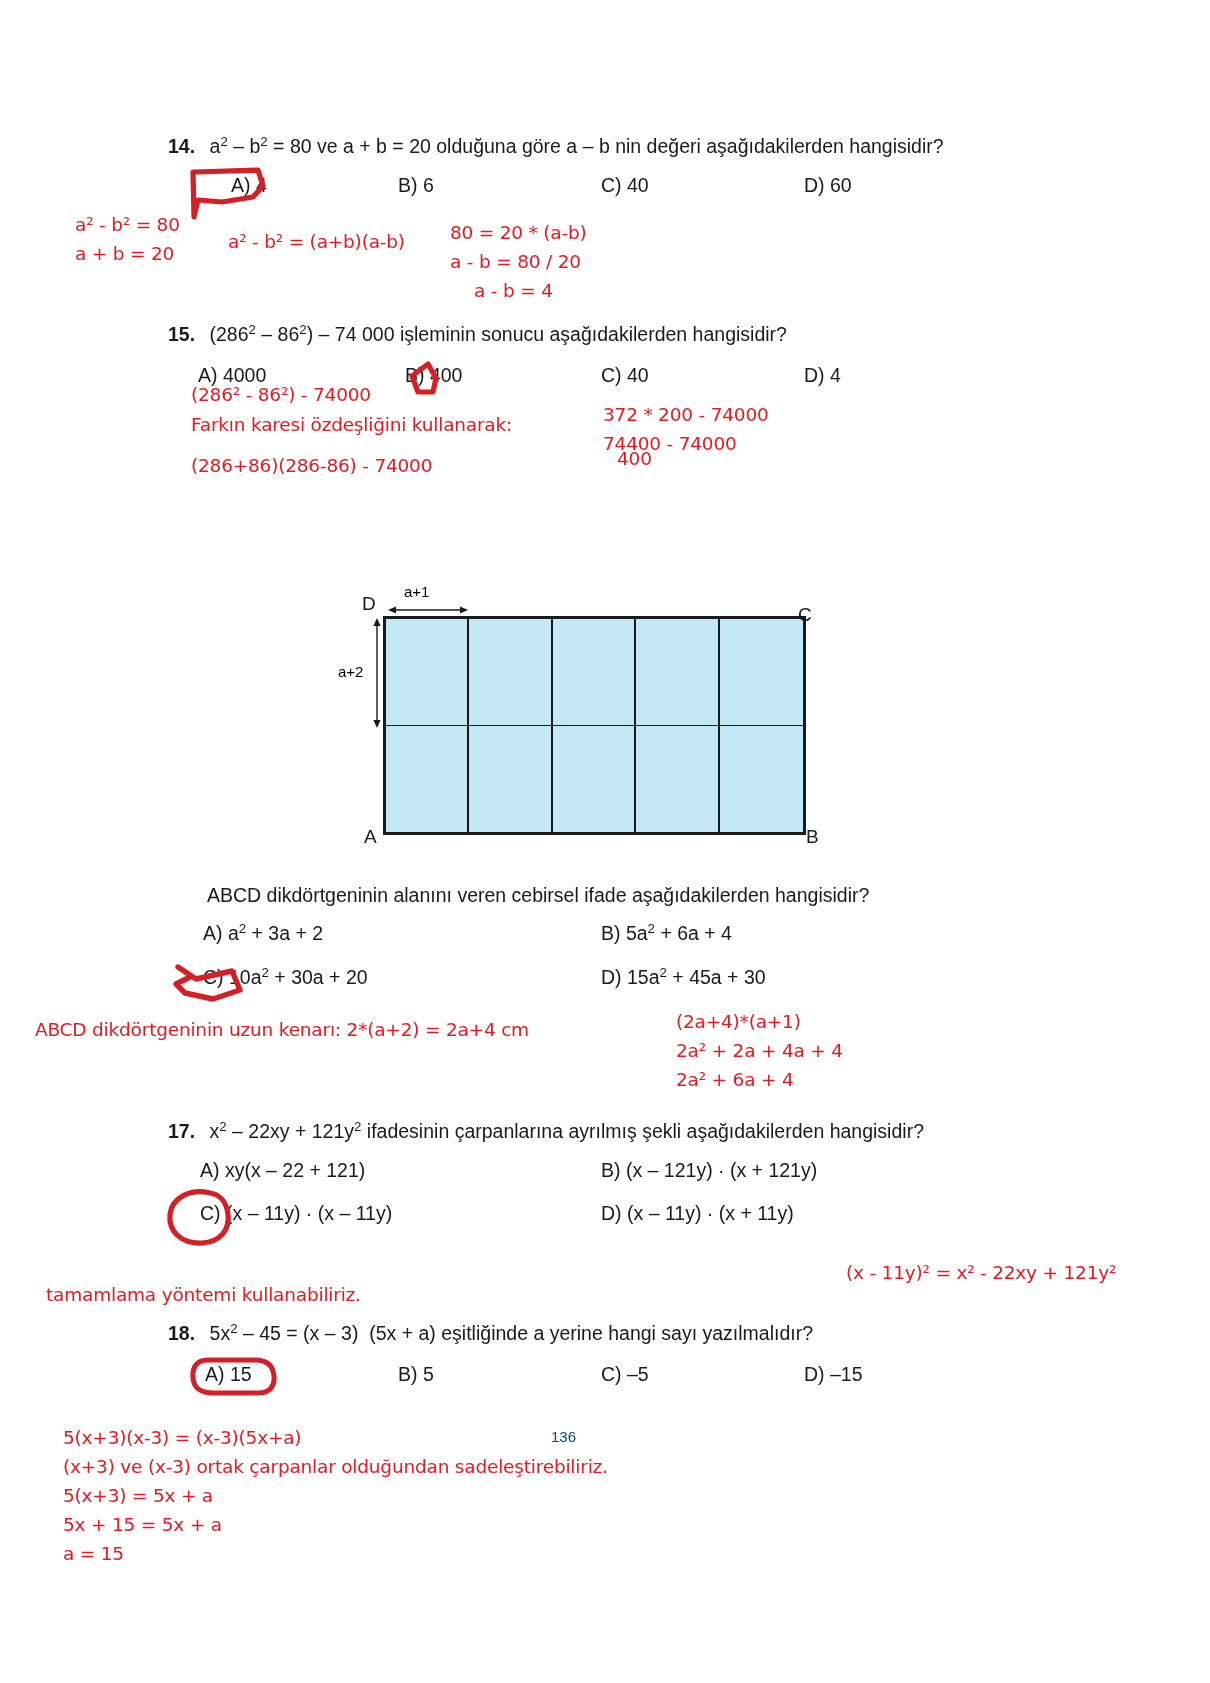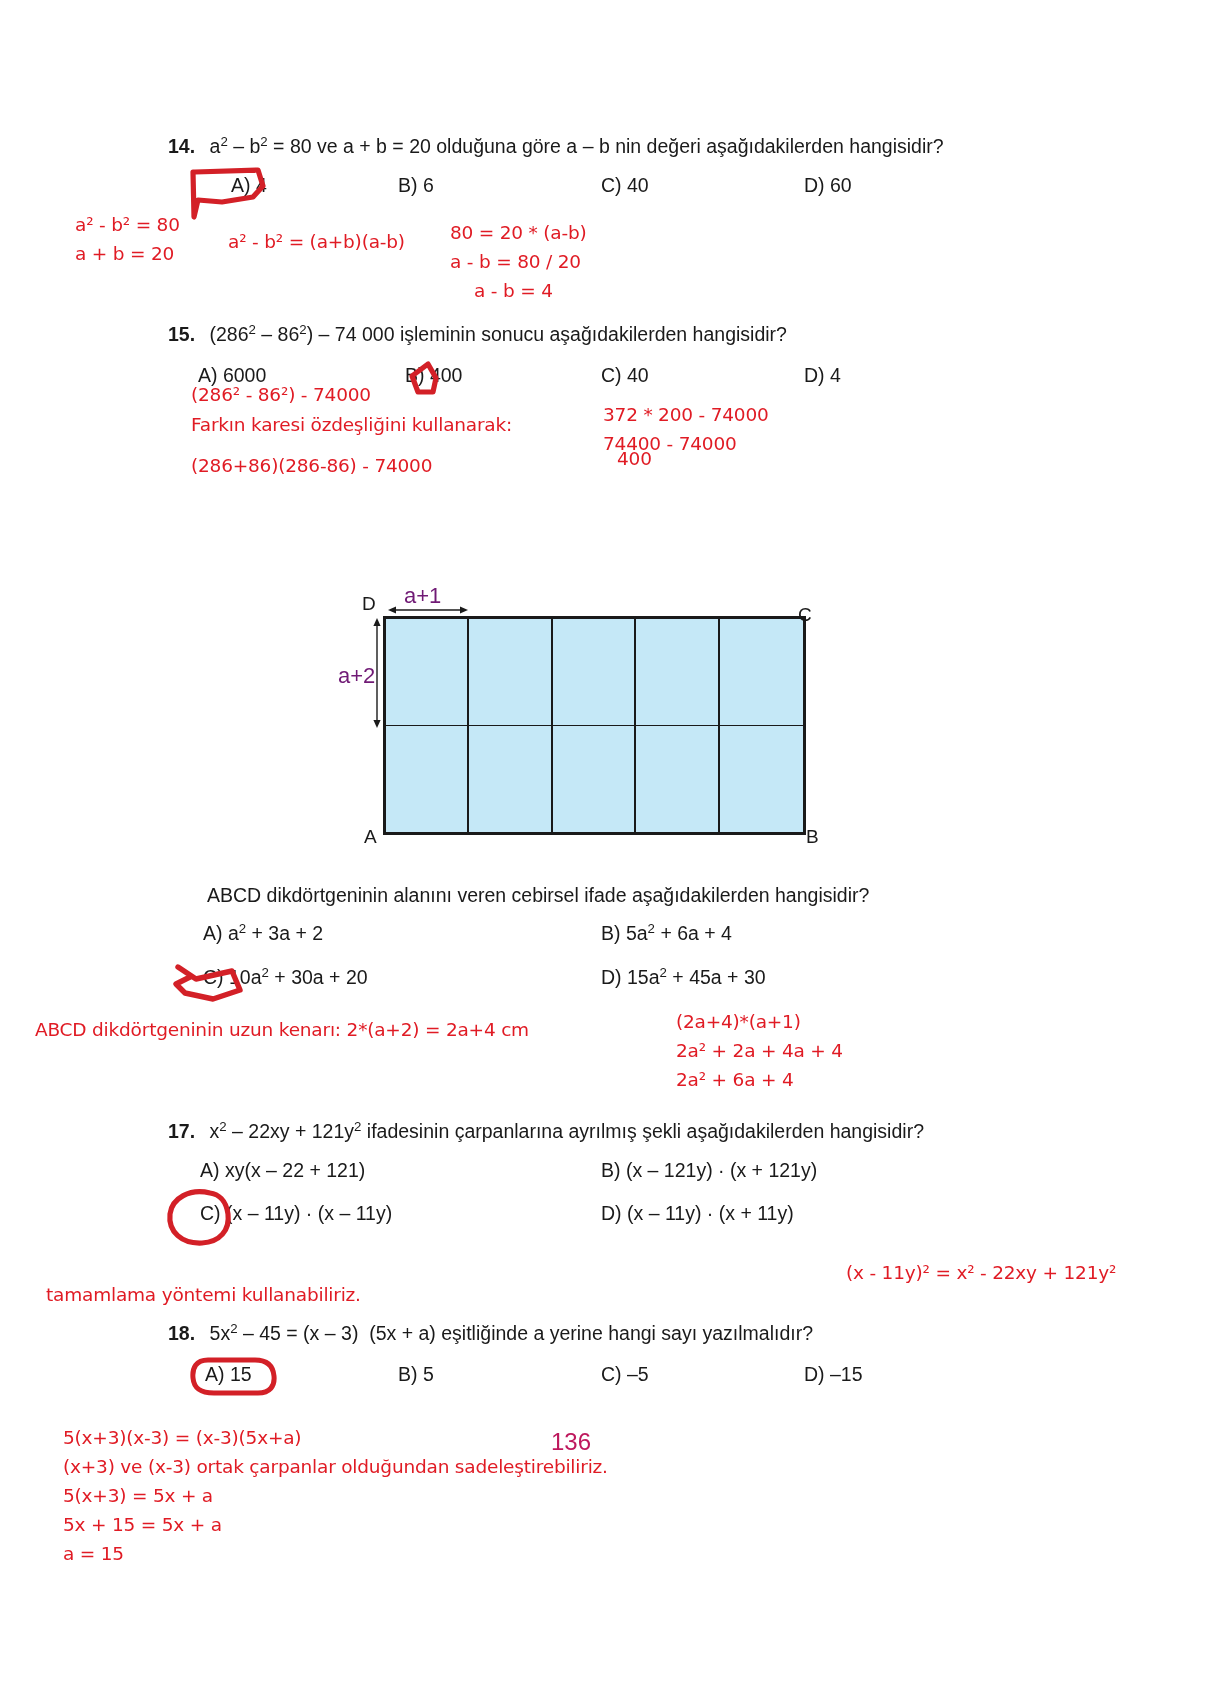--- a/index.html
+++ b/index.html
@@ -51,29 +51,29 @@
 
   .vertex { position: absolute; font-size: 19px; color: #1a1a1a; }
   #vd { left: 362px; top: 593px; }
   #vc { left: 798px; top: 604px; }
   #va { left: 364px; top: 826px; }
   #vb { left: 806px; top: 826px; }
 
   
   .dim-h { position: absolute; left: 388px; top: 604px; width: 80px; height: 12px; }
   .dim-v { position: absolute; left: 371px; top: 618px; width: 12px; height: 110px; }
-  .dim-label { position: absolute; font-size: 22px; color: #701a75; }
+  .dim-label { position: absolute; font-size: 15px; color: #000000; }
   #lab-a1 { left: 404px; top: 583px; }
   #lab-a2 { left: 338px; top: 663px; }
 
   
   #marks { position: absolute; left: 0; top: 0; width: 1210px; height: 1683px; pointer-events: none; }
 
   
-  #pagenum { position: absolute; left: 551px; top: 1428px; font-size: 24px; color: #be185d; }
+  #pagenum { position: absolute; left: 551px; top: 1428px; font-size: 15px; color: #0c4a6e; }
 </style>
 </head>
 <body>
 
 <div class="page" data-name="worksheet-page">
 
   <div class="qtext" style="left:168px; top:132px; width:900px;" data-name="question-14-text">
     <span class="q-num" data-name="question-14-number">14.</span>
     <span style="display:inline-block; width:9px;"></span>a<sup>2</sup> – b<sup>2</sup> = 80 ve a + b = 20 olduğuna göre a – b nin değeri aşağıdakilerden hangisidir?
   </div>
@@ -88,21 +88,21 @@
   <div class="red" style="left:228px; top:228px;" data-name="q14-annotation-middle-line-1">a² - b² = (a+b)(a-b)</div>
   <div class="red" style="left:450px; top:219px;" data-name="q14-annotation-right-line-1">80 = 20 * (a-b)</div>
   <div class="red" style="left:450px; top:248px;" data-name="q14-annotation-right-line-2">a - b = 80 / 20</div>
   <div class="red" style="left:450px; top:277px;margin-left:24px;" data-name="q14-annotation-right-line-3">a - b = 4</div>
 
   <div class="qtext" style="left:168px; top:320px; width:900px;" data-name="question-15-text">
     <span class="q-num" data-name="question-15-number">15.</span>
     <span style="display:inline-block; width:9px;"></span>(286<sup>2</sup> – 86<sup>2</sup>) – 74 000 işleminin sonucu aşağıdakilerden hangisidir?
   </div>
 
-  <div class="opt" style="left:198px; top:364px;" data-name="question-15-option-a">A) 6000</div>
+  <div class="opt" style="left:198px; top:364px;" data-name="question-15-option-a">A) 4000</div>
   <div class="opt" style="left:405px; top:364px;" data-name="question-15-option-b">B) 400</div>
   <div class="opt" style="left:601px; top:364px;" data-name="question-15-option-c">C) 40</div>
   <div class="opt" style="left:804px; top:364px;" data-name="question-15-option-d">D) 4</div>
 
   <div class="red" style="left:191px; top:381px;" data-name="q15-annotation-left-line-1">(286² - 86²) - 74000</div>
   <div class="red" style="left:191px; top:411px;" data-name="q15-annotation-left-line-2">Farkın karesi özdeşliğini kullanarak:</div>
   <div class="red" style="left:191px; top:424px;margin-top:28px;" data-name="q15-annotation-left-line-3">(286+86)(286-86) - 74000</div>
   <div class="red" style="left:603px; top:401px;" data-name="q15-annotation-right-line-1">372 * 200 - 74000</div>
   <div class="red" style="left:603px; top:430px;" data-name="q15-annotation-right-line-2">74400 - 74000</div>
   <div class="red" style="left:603px; top:445px;margin-left:14px;" data-name="q15-annotation-right-line-3">400</div>

